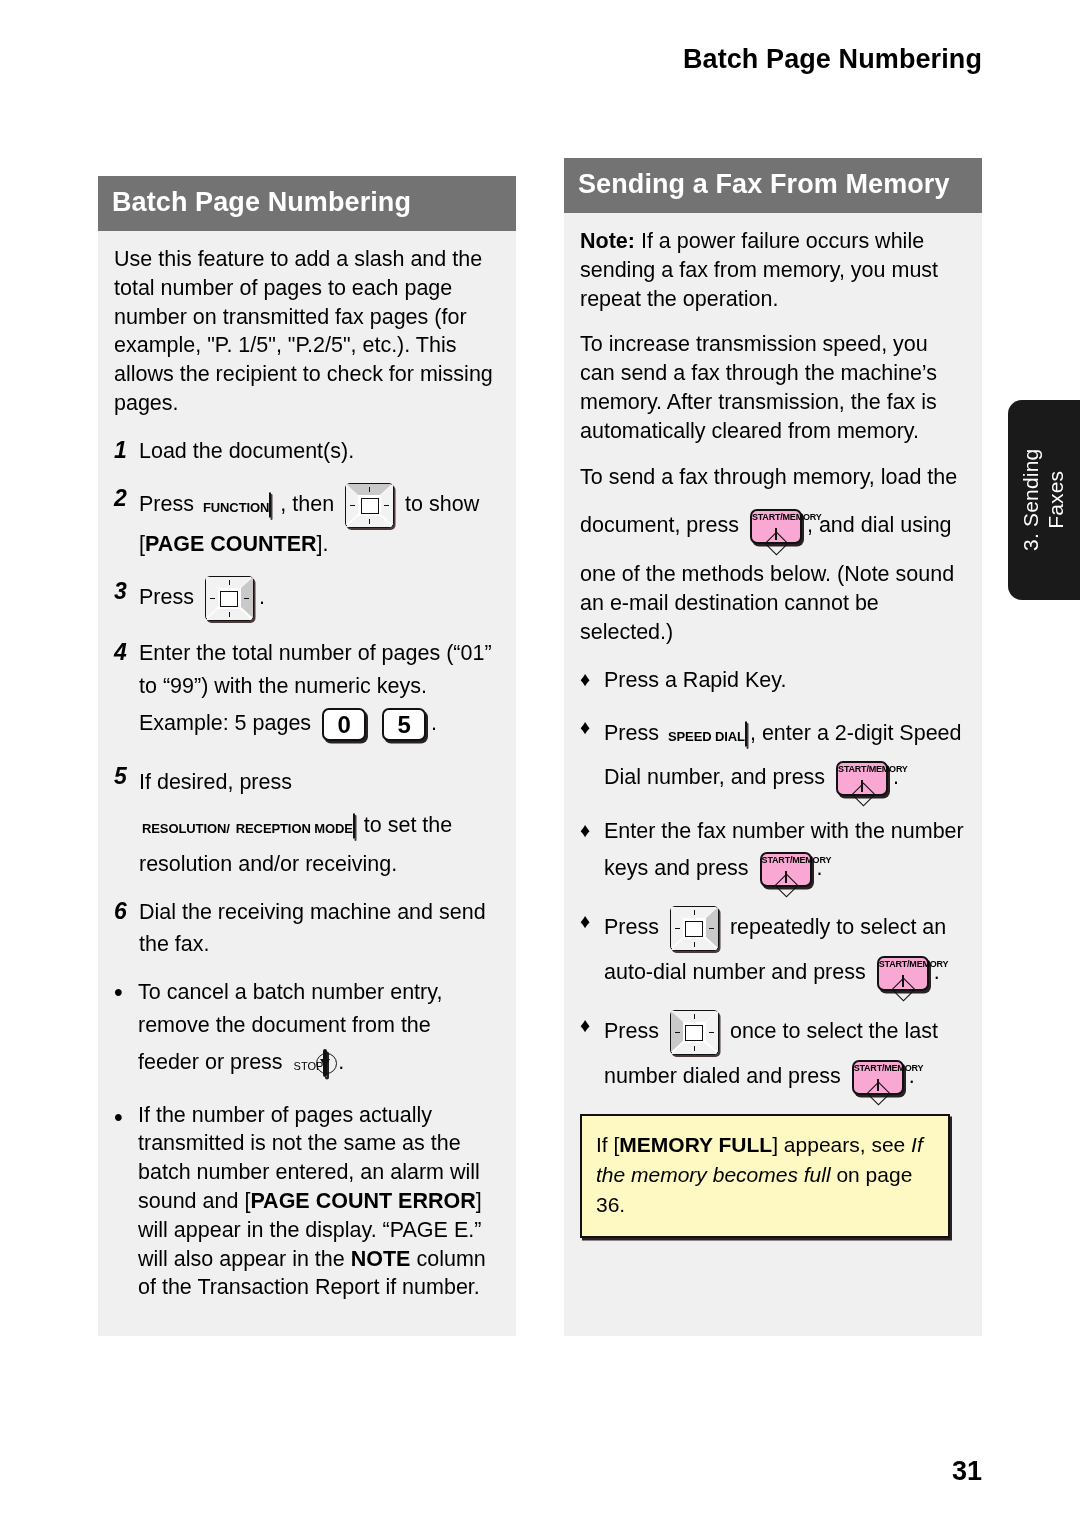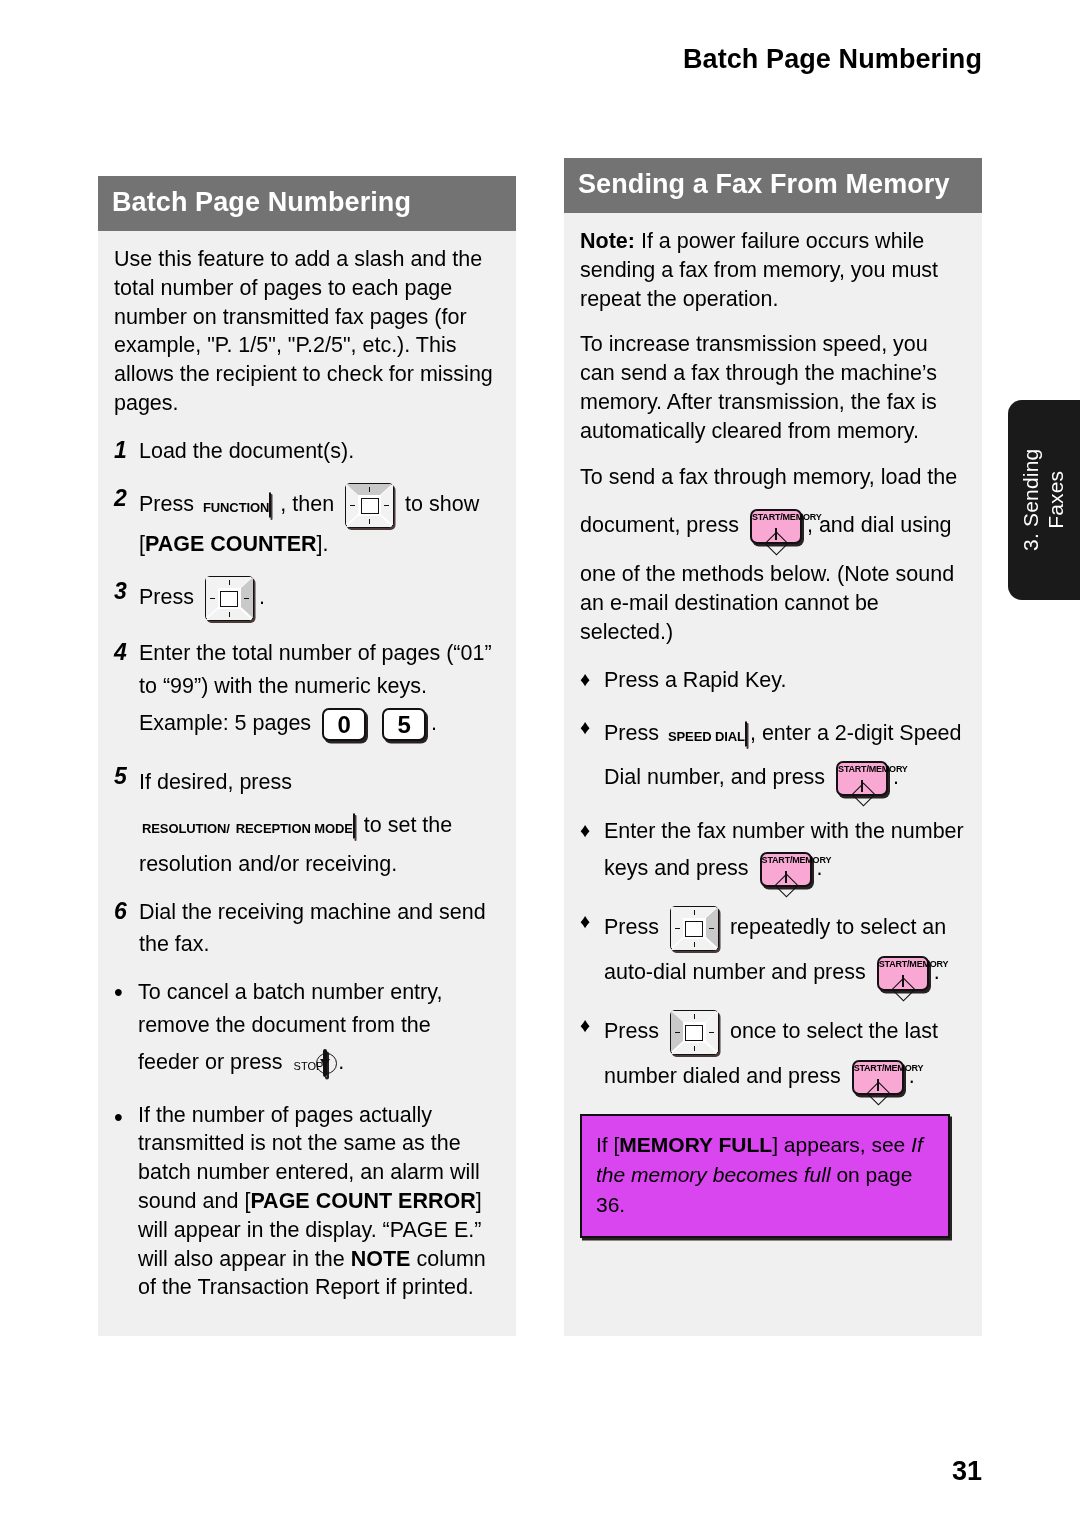--- a/index.html
+++ b/index.html
@@ -217,21 +217,21 @@
   .key-pad .tick{ position:absolute; background:#111; }
   .key-pad .tick-t{ left:50%; top:3px; width:1.4px; height:5px; margin-left:-0.7px; }
   .key-pad .tick-b{ left:50%; bottom:3px; width:1.4px; height:5px; margin-left:-0.7px; }
   .key-pad .tick-l{ top:50%; left:4px; width:5px; height:1.4px; margin-top:-0.7px; }
   .key-pad .tick-r{ top:50%; right:4px; width:5px; height:1.4px; margin-top:-0.7px; }
 
   
   .callout{
     margin:12px 32px 6px 16px;
     border:2.5px solid #111;
-    background:#d946ef;
+    background:#fef9c3;
     padding:14px 14px 16px 14px;
     font-size:21px; line-height:1.42;
     box-shadow:2px 2.5px 0 #2a2222;
   }
 </style>
 </head>
 <body>
 
 <div class="running-head">Batch Page Numbering</div>
 
@@ -343,21 +343,21 @@
               </span>
             </span>
             <span>.</span>
           </span>
         </div>
       </div>
 
       <div class="bullet">
         <div class="bullet-mark dot">•</div>
         <div class="bullet-body" style="line-height:1.34">
-          <span>If the number of pages actually transmitted is not the same as the batch number entered, an alarm will sound and [</span><b>PAGE COUNT ERROR</b><span>] will appear in the display. “PAGE E.” will also appear in the </span><b>NOTE</b><span> column of the Transaction Report if printed.</span>
+          <span>If the number of pages actually transmitted is not the same as the batch number entered, an alarm will sound and [</span><b>PAGE COUNT ERROR</b><span>] will appear in the display. “PAGE E.” will also appear in the </span><b>NOTE</b><span> column of the Transaction Report if number.</span>
         </div>
       </div>
 
     </div>
   </div>
 
   <div class="panel col-right">
     <div class="panel-head">Sending a Fax From Memory</div>
     <div class="panel-body">
 

